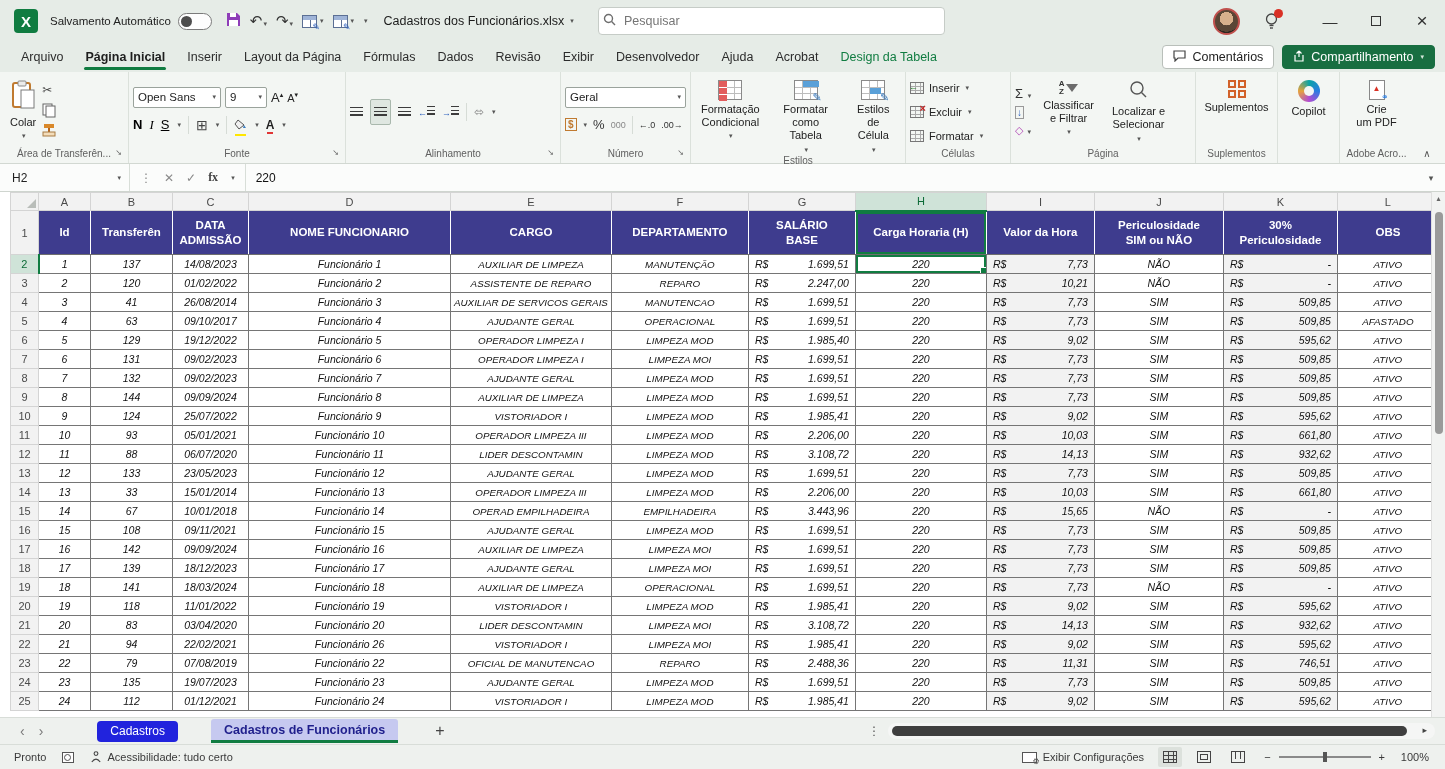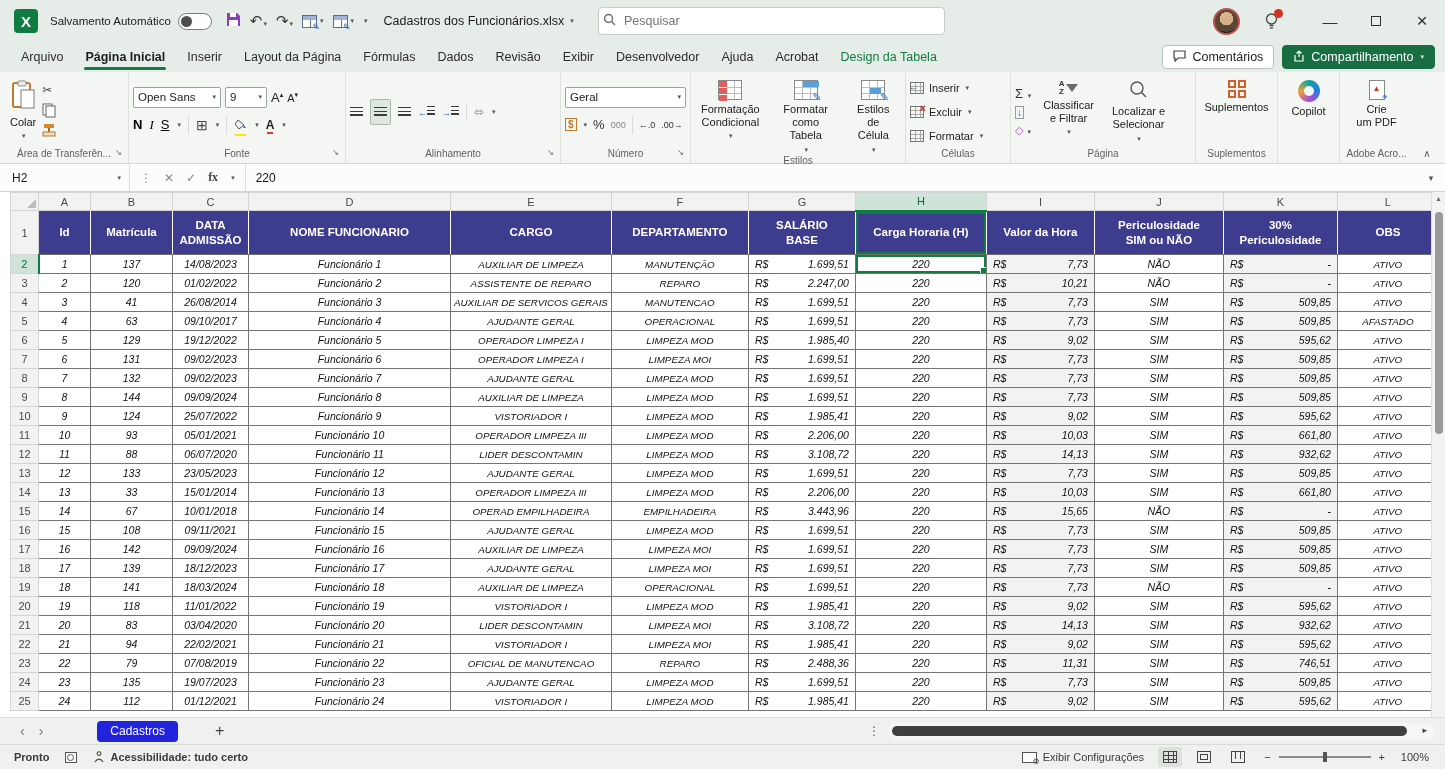--- a/index.html
+++ b/index.html
@@ -146,21 +146,21 @@
   .stab.active { background:#c6c9f0; color:#1f1f8c; font-weight:bold; font-size:12.5px; border-bottom:3px solid #107c41; border-radius:3px 3px 0 0; height:24px; }
   .addsheet { color:#444; font-size:16px; margin-left:32px; }
   .sheet-more { position:absolute; left:868px; color:#555; font-size:12px; }
   .hscroll { position:absolute; left:888px; right:10px; top:5px; height:16px; background:#f5f6f5; border-radius:8px; }
   .hscroll .thumb { position:absolute; left:4px; right:28px; top:3px; height:10px; background:#3f3f3f; border-radius:5px; }
   .hscroll .right { position:absolute; right:8px; top:2px; font-size:9px; color:#444; }
 
   
   .statusbar { height:25px; background:#eef1ee; border-top:1px solid #d8ddd8; display:flex; align-items:center;
     font-size:11px; color:#3a3a3a; flex:0 0 auto; }
-  .statusbar .left { display:flex; align-items:center; gap:16px; padding-left:14px;font-weight:bold; }
+  .statusbar .left { display:flex; align-items:center; gap:16px; padding-left:14px; }
   .macro-ico { width:12px; height:11px; border:1px solid #555; position:relative; background:#fff; }
   .macro-ico::after { content:""; position:absolute; left:1px; bottom:1px; width:5px; height:5px; border-radius:50%; border:1px solid #555; }
   .acc { display:flex; align-items:center; gap:5px; }
   .statusbar .right { margin-left:auto; display:flex; align-items:center; gap:14px; padding-right:16px; }
   .disp { display:flex; align-items:center; gap:6px; }
   .monitor { width:15px; height:11px; border:1px solid #555; position:relative; background:#fff; }
   .monitor::after { content:"⚙"; position:absolute; right:-4px; bottom:-4px; font-size:8px; color:#555; }
   .viewbtns { display:flex; gap:10px; align-items:center; }
   .vbtn { width:24px; height:20px; display:flex; align-items:center; justify-content:center; border-radius:2px; }
   .vbtn.sel { background:#dce1dc; }
@@ -557,21 +557,21 @@
             <td>G</td>
             <td class="selcol">H</td>
             <td>I</td>
             <td>J</td>
             <td>K</td>
             <td>L</td>
           </tr>
         <tr class="hdr" id="header-row">
             <td class="gut">1</td>
             <th>Id</th>
-            <th>Matrícula</th>
+            <th>Transferên</th>
             <th>DATA
 ADMISSÃO</th>
             <th>NOME FUNCIONARIO</th>
             <th>CARGO</th>
             <th>DEPARTAMENTO</th>
             <th>SALÁRIO
 BASE</th>
             <th class="selhdr">Carga Horaria (H)</th>
             <th>Valor da Hora</th>
             <th>Periculosidade
@@ -1178,21 +1178,21 @@
                 <span>932,62</span>
               </div>
             </td>
             <td class="dc c small">ATIVO</td>
           </tr>
           <tr class="drow">
             <td class="gut">22</td>
             <td class="dc c">21</td>
             <td class="dc c">94</td>
             <td class="dc c">22/02/2021</td>
-            <td class="dc c">Funcionário 21</td>
+            <td class="dc c">Funcionário 26</td>
             <td class="dc c small">VISTORIADOR I</td>
             <td class="dc c small">LIMPEZA MOI</td>
             <td class="dc">
               <div class="acct">
                 <span>R$</span>
                 <span>1.985,41</span>
               </div>
             </td>
             <td class="dc c">220</td>
             <td class="dc shade">
@@ -1308,20 +1308,21 @@
     </div>
   </div>
 
   <div class="sheetbar">
     <div class="sheetnav">
       <span>‹</span>
       <span>›</span>
     </div>
     <div id="sheet-tabs" style="display:flex;align-items:center;">
         <div class="stab solid-blue">Cadastros</div>
+        <div class="stab active">Cadastros de Funcionários</div>
       </div>
     <span class="addsheet">+</span>
     <span class="sheet-more">⋮</span>
     <div class="hscroll">
       <div class="thumb"></div>
       <span class="right">▸</span>
     </div>
   </div>
 
   <div class="statusbar">

